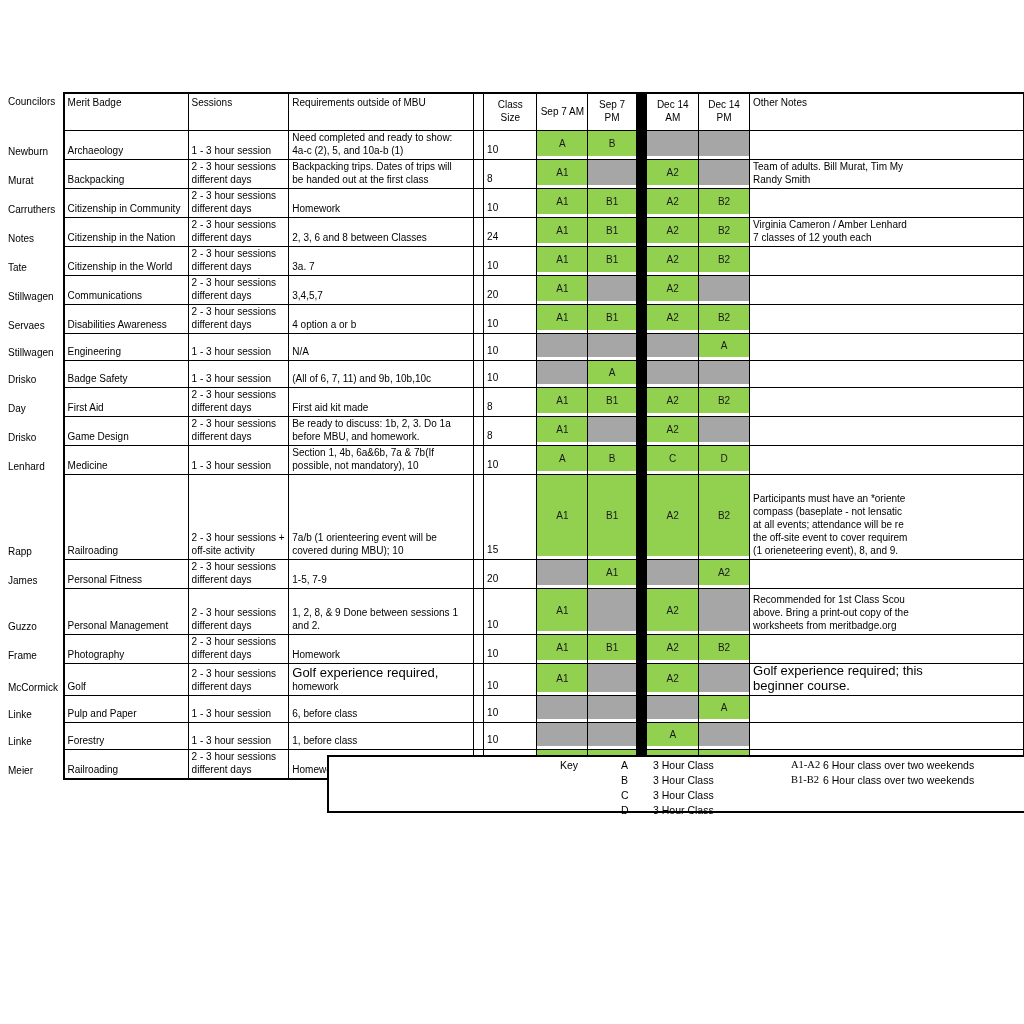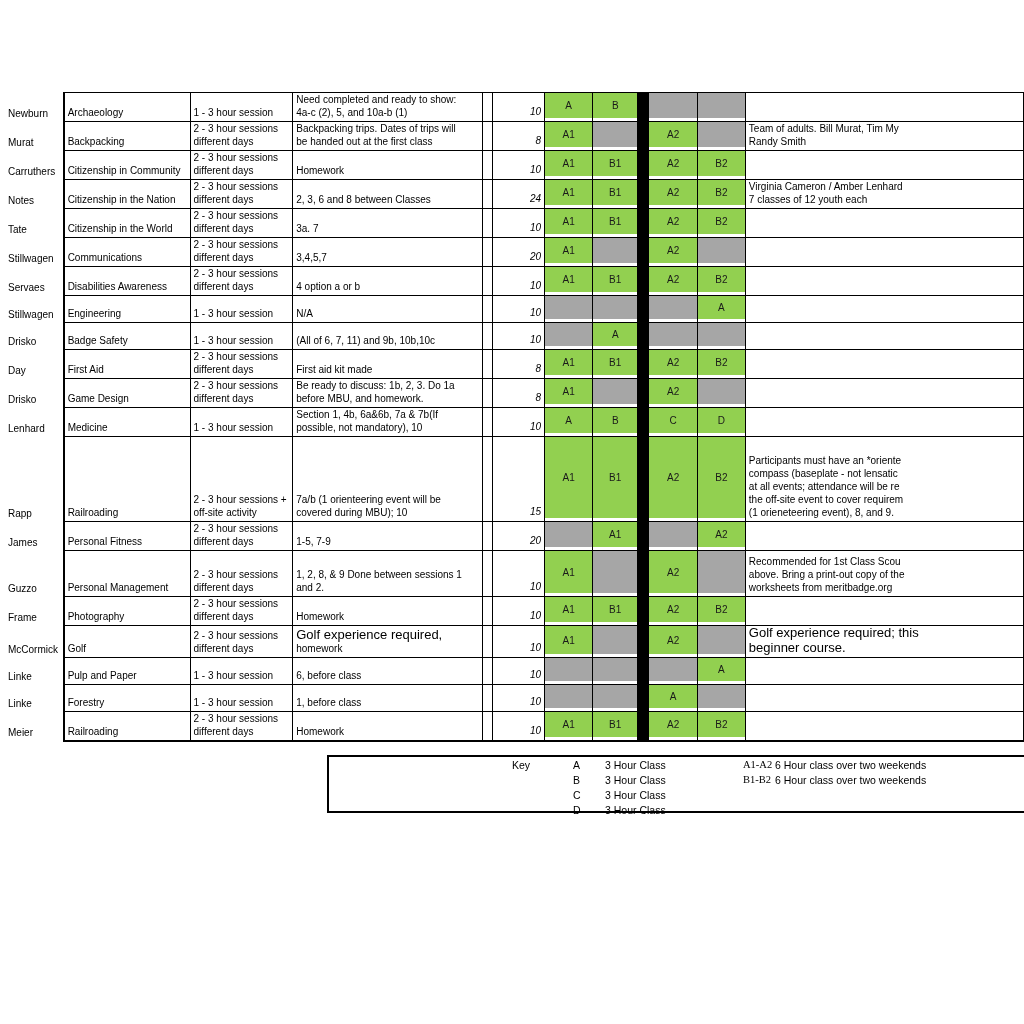--- a/index.html
+++ b/index.html
@@ -28,32 +28,32 @@
   .c-narrow{padding:0;}
   
   .c-sched{position:relative;padding:0;}
   .blk{
     position:absolute;left:0;right:0;top:0;bottom:3px;
     display:flex;align-items:center;justify-content:center;
     font-size:10px;color:#1a1a1a;
   }
   .bg-green{background:#92d050;}
   .bg-gray{background:#a6a6a6;}
-  .c-size{text-align:right;padding-bottom:3px;font-style:italic;}
+  .c-size{text-align:left;padding-bottom:3px;}
   .pre{white-space:pre-line;}
   .c-notes .nline{white-space:nowrap;}
   .big{font-size:13px;line-height:1.12;}
   
   .key{
     position:absolute;left:327px;top:755px;width:710px;height:58px;
     border:2px solid #000;box-sizing:border-box;background:#fff;
   }
   .key-row{position:relative;height:15px;font-size:10.5px;}
   .key-row:first-child{margin-top:2px;}
-  .key-row span{position:absolute;top:0;white-space:nowrap;}
+  .key-row span{position:absolute;top:0;white-space:nowrap;margin-left:48px;}
   .k-label{left:183px;}
   .k-letter{left:244px;}
   .k-desc{left:276px;}
   .k-pair{left:414px;font-family:Liberation Serif, serif;}
   .k-pdesc{left:446px;}
 </style>
 </head>
 <body>
 
 <div class="sheet">
@@ -66,20 +66,37 @@
         <col style="width:13px">
         <col style="width:59px">
       <col style="width:58px">
         <col style="width:55px">
         <col style="width:13px">
       <col style="width:59px">
         <col style="width:58px">
         <col style="width:300px">
     </colgroup>
     <tbody id="sched-body">
+        <tr class="hdr">
+          <td class="c-councilor h-left">Councilors</td>
+          <td class="c-badge h-left">Merit Badge</td>
+          <td class="h-left">Sessions</td>
+          <td class="h-left">Requirements outside of MBU</td>
+          <td class="c-narrow"></td>
+          <td class="h-center">Class
+Size</td>
+          <td class="h-center">Sep 7 AM</td>
+          <td class="h-center">Sep 7 PM</td>
+          <td class="c-div"></td>
+          <td class="h-center">Dec 14
+AM</td>
+          <td class="h-center">Dec 14
+PM</td>
+          <td class="h-left">Other Notes</td>
+        </tr>
         <tr style="height: 27px;">
           <td class="c-councilor">Newburn</td>
           <td class="c-badge">Archaeology</td>
           <td class="c-sessions pre">1 - 3 hour session</td>
           <td class="c-req pre">Need completed and ready to show:
 4a-c (2), 5, and 10a-b (1)</td>
           <td class="c-narrow"></td>
           <td class="c-size">10</td>
           <td class="c-sched">
             <div class="blk bg-green">A</div>

